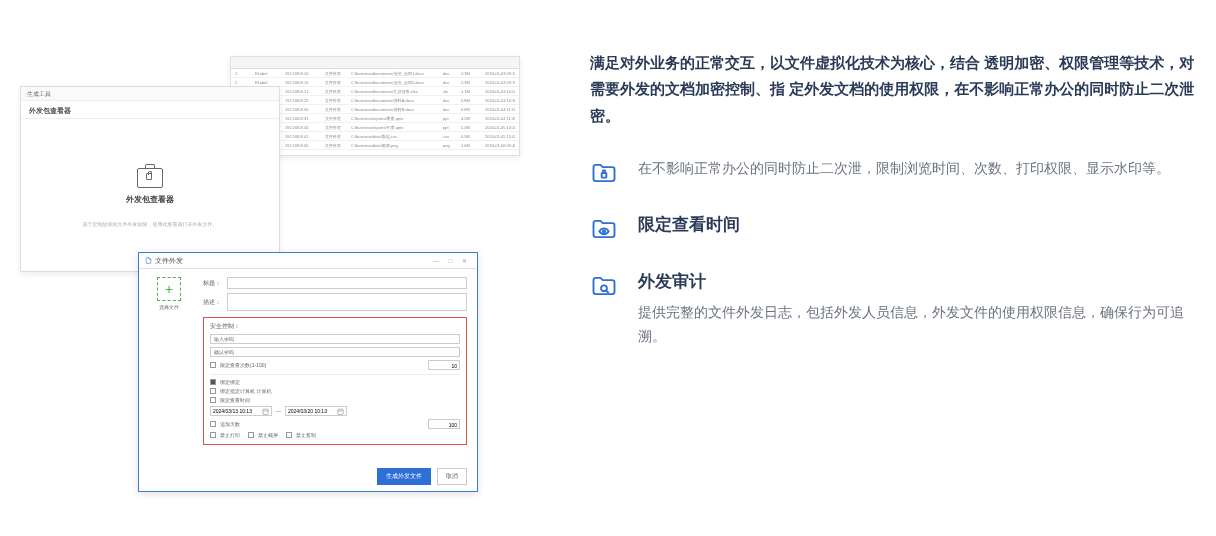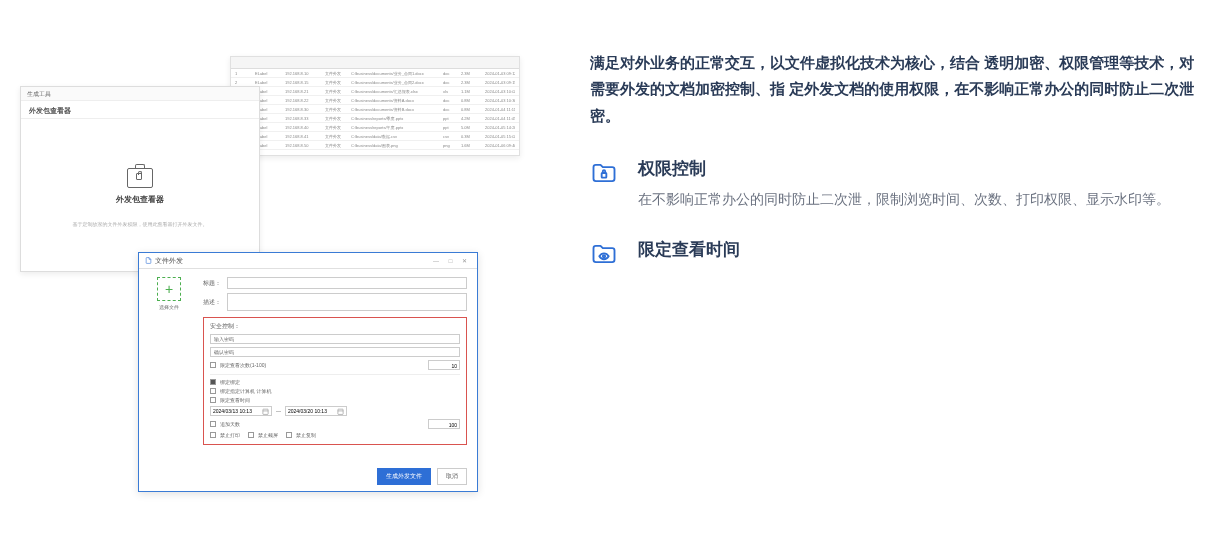--- a/index.html
+++ b/index.html
@@ -21,21 +21,21 @@
     padding: 0 4px; gap: 4px;
   }
   .win-table .row span { font-size: 4px; color: #888; white-space: nowrap; overflow: hidden; }
   .win-table .c1 { width: 16px; } .win-table .c2 { width: 26px; }
   .win-table .c3 { width: 36px; } .win-table .c4 { width: 22px; }
   .win-table .c5 { flex: 1; } .win-table .c6 { width: 14px; }
   .win-table .c7 { width: 20px; } .win-table .c8 { width: 30px; }
 
   
   .win-viewer {
-    position: absolute; top: 56px; left: 10px; width: 240px; height: 186px;
+    position: absolute; top: 56px; left: 10px; width: 260px; height: 186px;
     background: #fff; border: 1px solid #ddd;
     box-shadow: 0 2px 6px rgba(0,0,0,0.08);
   }
   .wv-titlebar { height: 14px; font-size: 6px; color: #666; padding: 3px 6px; background: #fafafa; border-bottom: 1px solid #eee; }
   .wv-subbar { height: 18px; font-size: 7px; color: #555; padding: 5px 8px; border-bottom: 1px solid #eee; font-weight: 600; }
   .wv-body { height: calc(100% - 32px); display: flex; flex-direction: column; align-items: center; justify-content: center; gap: 6px; }
   .briefcase {
     width: 26px; height: 20px; border: 1.5px solid #666; border-radius: 2px;
     position: relative; margin-top: 4px;
   }
@@ -318,32 +318,44 @@
 
     <div class="feature">
       <div class="ficon">
         <svg viewBox="0 0 24 24" fill="none" stroke="currentColor" stroke-width="1.6" stroke-linejoin="round">
           <path d="M3 7a2 2 0 0 1 2-2h4l2 2h8a2 2 0 0 1 2 2v8a2 2 0 0 1-2 2H5a2 2 0 0 1-2-2V7z"></path>
           <rect x="10" y="12" width="4" height="4" rx="0.5"></rect>
           <path d="M11 12v-1.5a1 1 0 0 1 2 0V12"></path>
         </svg>
       </div>
       <div class="ftext">
-        <div class="ftitle">权限控制</div>
         <div class="fdesc">在不影响正常办公的同时防止二次泄，限制浏览时间、次数、打印权限、显示水印等。</div>
       </div>
     </div>
 
     <div class="feature">
       <div class="ficon">
         <svg viewBox="0 0 24 24" fill="none" stroke="currentColor" stroke-width="1.6" stroke-linejoin="round">
           <path d="M3 7a2 2 0 0 1 2-2h4l2 2h8a2 2 0 0 1 2 2v8a2 2 0 0 1-2 2H5a2 2 0 0 1-2-2V7z"></path>
           <path d="M8 14s1.5-2.5 4-2.5 4 2.5 4 2.5-1.5 2.5-4 2.5-4-2.5-4-2.5z"></path>
           <circle cx="12" cy="14" r="1"></circle>
         </svg>
       </div>
       <div class="ftext">
         <div class="ftitle">限定查看时间</div>
       </div>
     </div>
 
+    <div class="feature">
+      <div class="ficon">
+        <svg viewBox="0 0 24 24" fill="none" stroke="currentColor" stroke-width="1.6" stroke-linejoin="round">
+          <path d="M3 7a2 2 0 0 1 2-2h4l2 2h8a2 2 0 0 1 2 2v8a2 2 0 0 1-2 2H5a2 2 0 0 1-2-2V7z"></path>
+          <circle cx="12" cy="14" r="2.5"></circle>
+          <line x1="14" y1="16" x2="16" y2="18"></line>
+        </svg>
+      </div>
+      <div class="ftext">
+        <div class="ftitle">外发审计</div>
+        <div class="fdesc">提供完整的文件外发日志，包括外发人员信息，外发文件的使用权限信息，确保行为可追溯。</div>
+      </div>
+    </div>
   </div>
 </div>
 
 </body></html>

